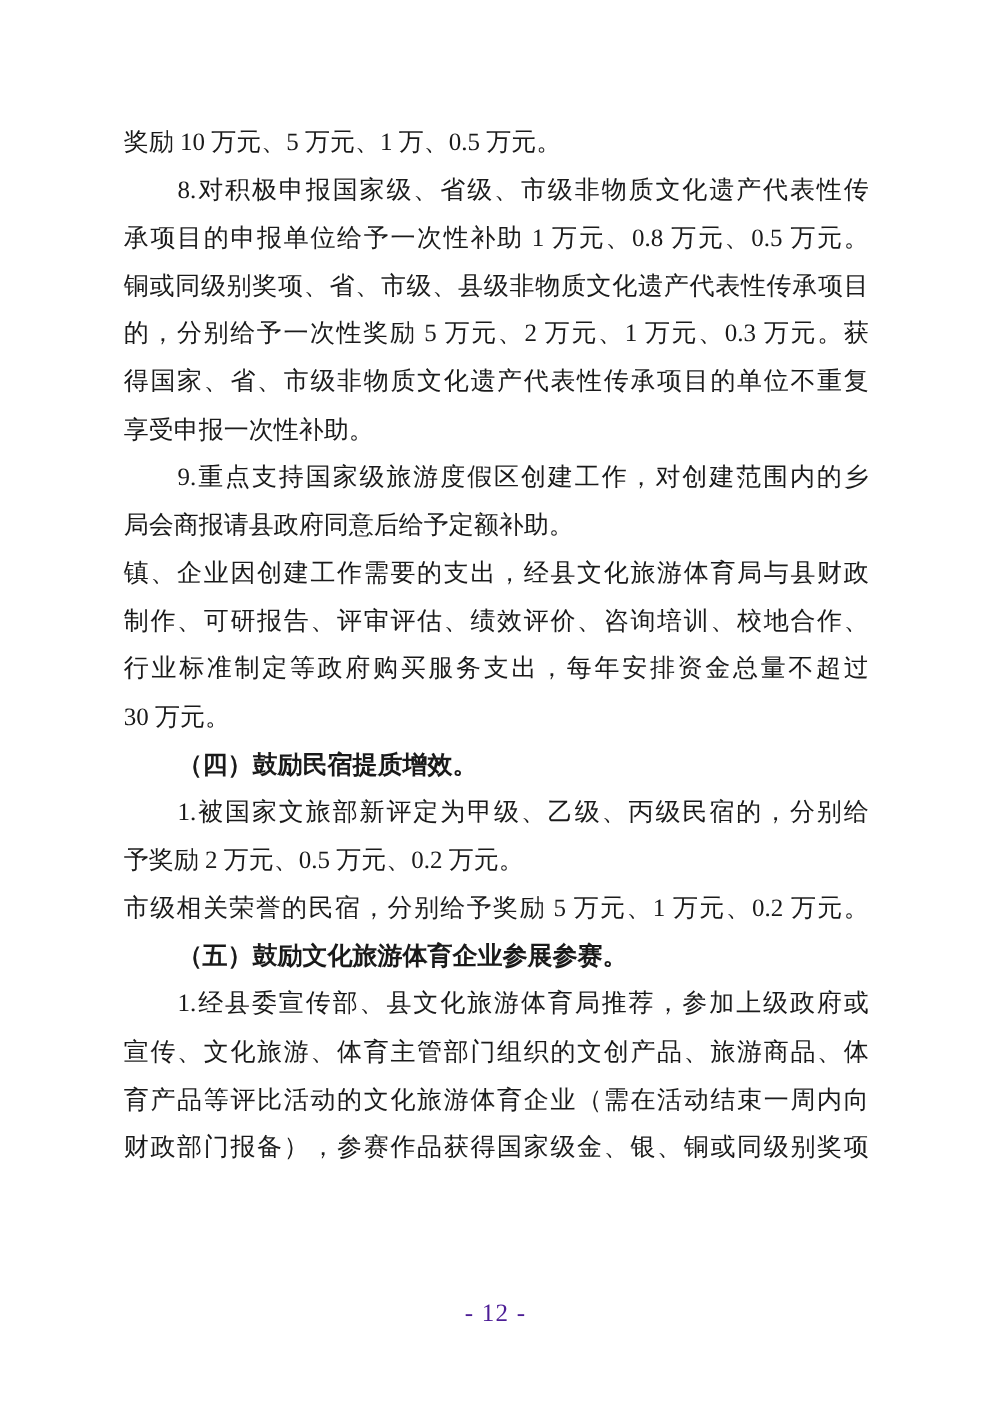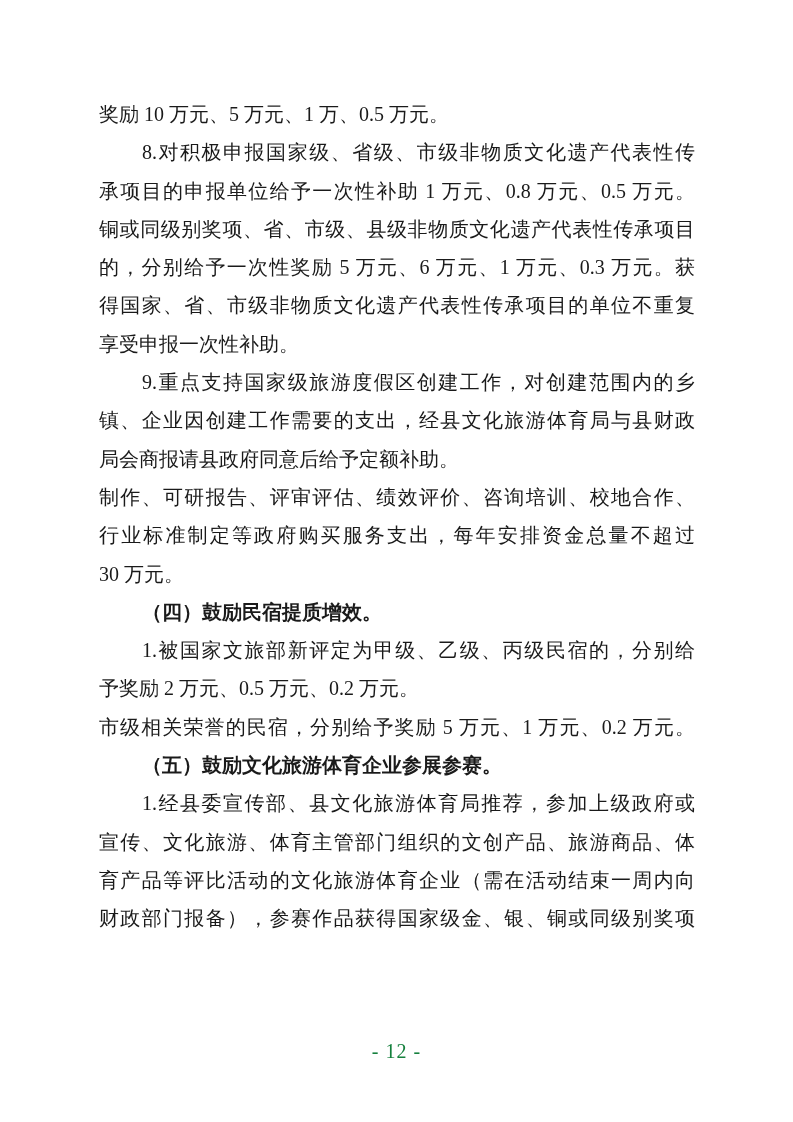--- a/index.html
+++ b/index.html
@@ -48,38 +48,38 @@
   .footer {
     position: absolute;
     left: 0;
     top: 1040px;
     width: 793px;
     text-align: center;
   }
   .page-number {
     font-size: 20px;
     letter-spacing: 1px;
-    color: #15803d;
+    color: #4c1d95;
   }
 </style>
 </head>
 <body>
 
 <div class="page">
   <div class="doc-body">
       <div class="line">奖励 10 万元、5 万元、1 万、0.5 万元。</div>
       <div class="line indent justify">8.对积极申报国家级、省级、市级非物质文化遗产代表性传</div>
       <div class="line justify">承项目的申报单位给予一次性补助 1 万元、0.8 万元、0.5 万元。</div>
       <div class="line justify">铜或同级别奖项、省、市级、县级非物质文化遗产代表性传承项目</div>
-      <div class="line justify">的，分别给予一次性奖励 5 万元、6 万元、1 万元、0.3 万元。获</div>
+      <div class="line justify">的，分别给予一次性奖励 5 万元、2 万元、1 万元、0.3 万元。获</div>
       <div class="line justify">得国家、省、市级非物质文化遗产代表性传承项目的单位不重复</div>
       <div class="line">享受申报一次性补助。</div>
       <div class="line indent justify">9.重点支持国家级旅游度假区创建工作，对创建范围内的乡</div>
+      <div class="line">局会商报请县政府同意后给予定额补助。</div>
       <div class="line justify">镇、企业因创建工作需要的支出，经县文化旅游体育局与县财政</div>
-      <div class="line">局会商报请县政府同意后给予定额补助。</div>
       <div class="line justify">制作、可研报告、评审评估、绩效评价、咨询培训、校地合作、</div>
       <div class="line justify">行业标准制定等政府购买服务支出，每年安排资金总量不超过</div>
       <div class="line">30 万元。</div>
       <div class="line indent heading">（四）鼓励民宿提质增效。</div>
       <div class="line indent justify">1.被国家文旅部新评定为甲级、乙级、丙级民宿的，分别给</div>
       <div class="line">予奖励 2 万元、0.5 万元、0.2 万元。</div>
       <div class="line justify">市级相关荣誉的民宿，分别给予奖励 5 万元、1 万元、0.2 万元。</div>
       <div class="line indent heading">（五）鼓励文化旅游体育企业参展参赛。</div>
       <div class="line indent justify">1.经县委宣传部、县文化旅游体育局推荐，参加上级政府或</div>
       <div class="line justify">宣传、文化旅游、体育主管部门组织的文创产品、旅游商品、体</div>

